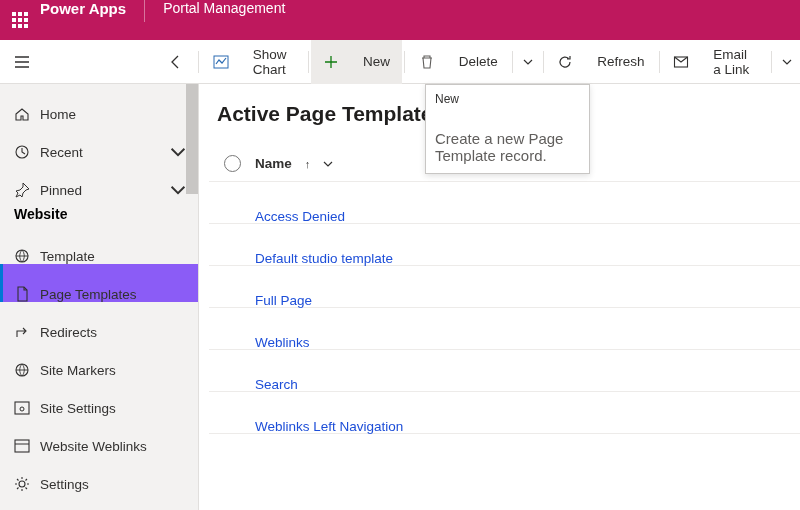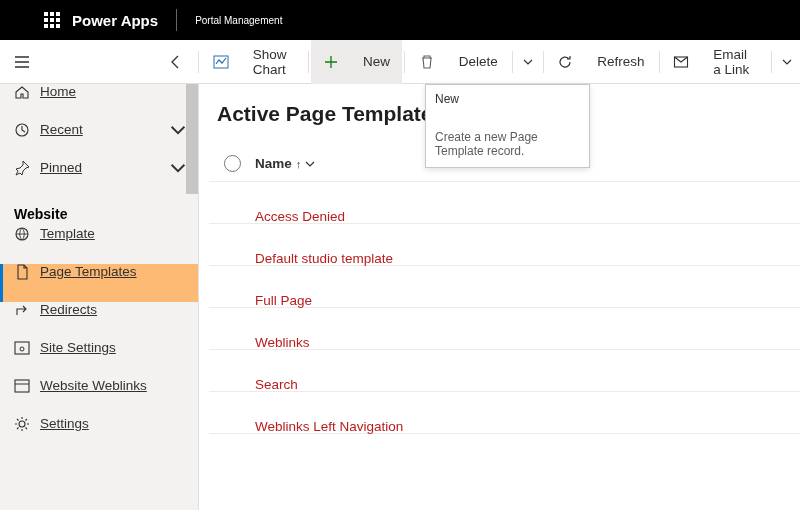--- a/index.html
+++ b/index.html
@@ -1,61 +1,61 @@
 <!DOCTYPE html>
 <html><head>
 <meta charset="utf-8">
 <style>
   * { box-sizing: border-box; margin: 0; padding: 0; font-family: "Segoe UI", Arial, sans-serif; }
   body { width: 800px; height: 510px; overflow: hidden; background: #fff; }
 
   
-  .header { height: 40px; background: #000000; display: flex; align-items: center; color: #fff; padding-left: 32px; }
+  .header { height: 40px; background: #be185d; display: flex; color: #fff; }
   .waffle { width: 40px; height: 40px; display: flex; align-items: center; justify-content: center; }
   .waffle-icon { display:inline-block; width:16px; height:16px; position:relative; }
   .waffle-icon span { position:absolute; width:4px; height:4px; background:#fff; }
   .app-name { font-size: 15px; font-weight:600; padding-right:18px; }
   .divider { width:1px; height:22px; background: rgba(255,255,255,0.4); }
-  .module-name { font-size:10px; padding-left:18px; }
+  .module-name { font-size:14px; padding-left:18px; }
 
   
   .commandbar { height: 44px; border-bottom:1px solid #e1dfdd; display:flex; align-items:center; position:relative; }
   .hamburger { width:44px; height:44px; display:flex; align-items:center; justify-content:center; }
   .left-pad { width:155px; display:flex; }
   .cmd-btn { height:44px; padding:0 12px; display:flex; align-items:center; gap:24px; font-size:13.5px; color:#323130; cursor:pointer; }
   .cmd-btn.highlight { background:#edebe9; }
   .cmd-sep { width:1px; height:22px; background:#e1dfdd; margin:0 2px; }
   .chev-down { width:10px;height:10px; }
   .icon-svg { width:16px; height:16px; flex:none; }
 
   
   .tooltip { position:absolute; top:44px; left:425px; width:165px; background:#fff; border:1px solid #c8c6c4; padding:7px 9px 9px 9px; box-shadow:0 2px 6px rgba(0,0,0,0.12); z-index:5; }
   .tooltip-title { font-size:12px; color:#323130; margin-bottom:3px; }
-  .tooltip-desc { font-size:12px; color:#605e5c;margin-top:24px; }
+  .tooltip-desc { font-size:15px; color:#605e5c;margin-top:24px; }
 
   
   .main { display:flex; height:calc(510px - 40px - 44px); }
   .sidebar { width:199px; background:#f3f2f1; border-right:1px solid #e1dfdd; position:relative; }
   .sidebar .scroll-track { position:absolute; top:0; right:0; width:12px; height:110px; background:#c8c6c4; }
-  .nav-item { height:38px; display:flex; align-items:flex-start; gap:10px; padding:0 12px 0 14px; font-size:13.5px; color:#323130; cursor:pointer;text-decoration:underline; }
+  .nav-item { height:38px; display:flex; align-items:flex-end; gap:10px; padding:0 12px 0 14px; font-size:13.5px; color:#323130; cursor:pointer; }
   .nav-item .chev { margin-left:auto; }
   .nav-group { padding:8px 14px 4px; font-size:14px; font-weight:600; color:#000000; }
-  .nav-item.active { background:#fdba74; border-left:3px solid #0078d4; padding-left:11px; }
+  .nav-item.active { background:#8b5cf6; border-left:3px solid #0078d4; padding-left:11px; }
 
   .content { flex:1; padding:0; overflow:hidden; }
   .content-inner { padding:0 0 0 10px; }
   .view-title { font-size:21px; font-weight:600; color:#201f1e; padding:18px 4px 20px 8px; }
 
   .table-header { display:flex; align-items:center; height:36px; border-bottom:1px solid #edebe9; }
   .selcol { width:46px; display:flex; align-items:center; justify-content:center; }
   .circle { width:17px; height:17px; border:1.2px solid #777; border-radius:50%; }
-  .col-name { font-size:13.5px; font-weight:600; color:#323130; display:flex; align-items:center; gap:4px; }
+  .col-name { font-size:13.5px; font-weight:600; color:#323130; display:flex; align-items:center; gap:13px; }
   .sort { font-size:11px; color:#323130; }
   .row { height:42px; display:flex; align-items:center; border-bottom:1px solid #edebe9; }
-  .row .cell-name { color:#b91c1c; font-size:13.5px; padding-left:46px; cursor:pointer;margin-top:28px; }
+  .row .cell-name { color:#1d4ed8; font-size:13.5px; padding-left:46px; cursor:pointer;margin-top:28px; }
 
   .nav-icon { width:16px; height:16px; flex:none; display:inline-block; }
   a { text-decoration:none; }
 </style>
 </head>
 <body>
 
 <div class="header">
   <div class="waffle">
     <span class="waffle-icon">
@@ -189,20 +189,27 @@
       <span>Page Templates</span>
     </div>
     <div class="nav-item">
       <svg class="nav-icon" viewBox="0 0 16 16">
           <path d="M3 13V7h8M9 4l3 3-3 3" fill="none" stroke="#323130" stroke-width="1.1"></path>
         </svg>
       <span>Redirects</span>
     </div>
     <div class="nav-item">
       <svg class="nav-icon" viewBox="0 0 16 16">
+          <circle cx="8" cy="8" r="6" fill="none" stroke="#323130" stroke-width="1.1"></circle>
+          <path d="M2 8h12M8 2c3 3 3 9 0 12M8 2c-3 3-3 9 0 12" stroke="#323130" fill="none" stroke-width="0.9"></path>
+        </svg>
+      <span>Site Markers</span>
+    </div>
+    <div class="nav-item">
+      <svg class="nav-icon" viewBox="0 0 16 16">
           <rect x="1" y="2" width="14" height="12" fill="none" stroke="#323130" stroke-width="1.1"></rect>
           <circle cx="8" cy="9" r="2" fill="none" stroke="#323130" stroke-width="1"></circle>
         </svg>
       <span>Site Settings</span>
     </div>
     <div class="nav-item">
       <svg class="nav-icon" viewBox="0 0 16 16">
           <rect x="1" y="2" width="14" height="12" fill="none" stroke="#323130" stroke-width="1.1"></rect>
           <path d="M1 6h14" stroke="#323130" stroke-width="1"></path>
         </svg>

